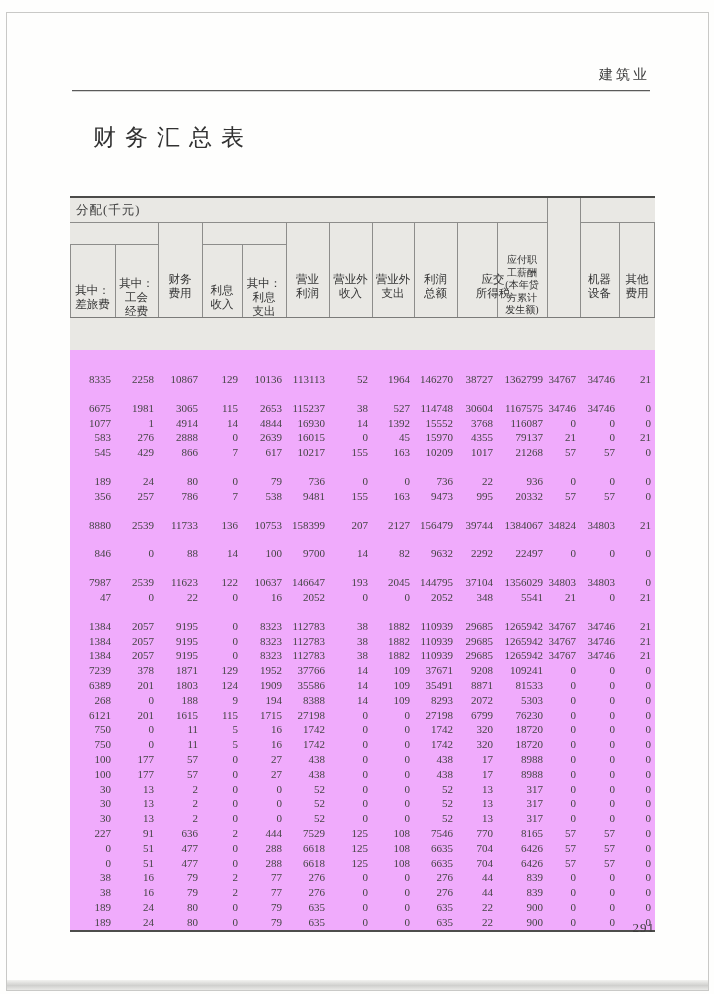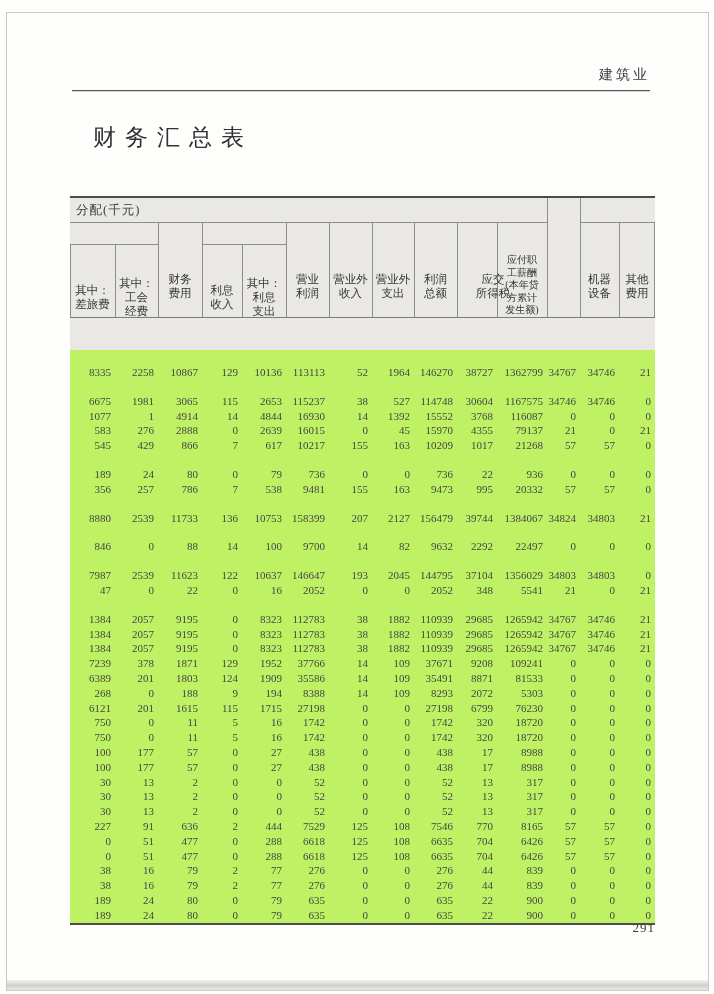--- a/index.html
+++ b/index.html
@@ -58,21 +58,21 @@
   .hc7  { left:259px; width:43px; top:26px; }
   .hc8  { left:302px; width:42px; top:26px; }
   .hc9  { left:344px; width:43px; top:26px; }
   .hc10 { left:387px; width:40px; top:26px;margin-left:16px; }
   .hc11 { left:427px; width:50px; top:26px; font-size:10px; line-height:12.5px; }
   .hc12 { left:477px; width:33px; top:2px; align-items:flex-start; padding-top:6px; line-height:13.5px; }
   .hc13 { left:510px; width:39px; top:26px; }
   .hc14 { left:549px; width:36px; top:26px; }
 
   
-  .tbody { padding-top:15px; background:#bef264; border-bottom:2px solid #4e4e4c; }
+  .tbody { padding-top:22px; background:#f0abfc; border-bottom:2px solid #4e4e4c; }
   .trow { display:grid;
     grid-template-columns:45px 43px 44px 40px 44px 43px 43px 42px 43px 40px 50px 33px 39px 36px;
     height:14.8px; line-height:14.8px; }
   .tcell { text-align:right; padding-right:4px; font-size:11px; color:#454545; font-variant-numeric:tabular-nums; }
   .tgap { height:14px; }
 
   .page-number { position:absolute; top:920px; left:70px; width:585px; text-align:right;
     font-size:13px; color:#3d3d3d; padding-right:6px; letter-spacing:1px; }
 </style>
 </head>

